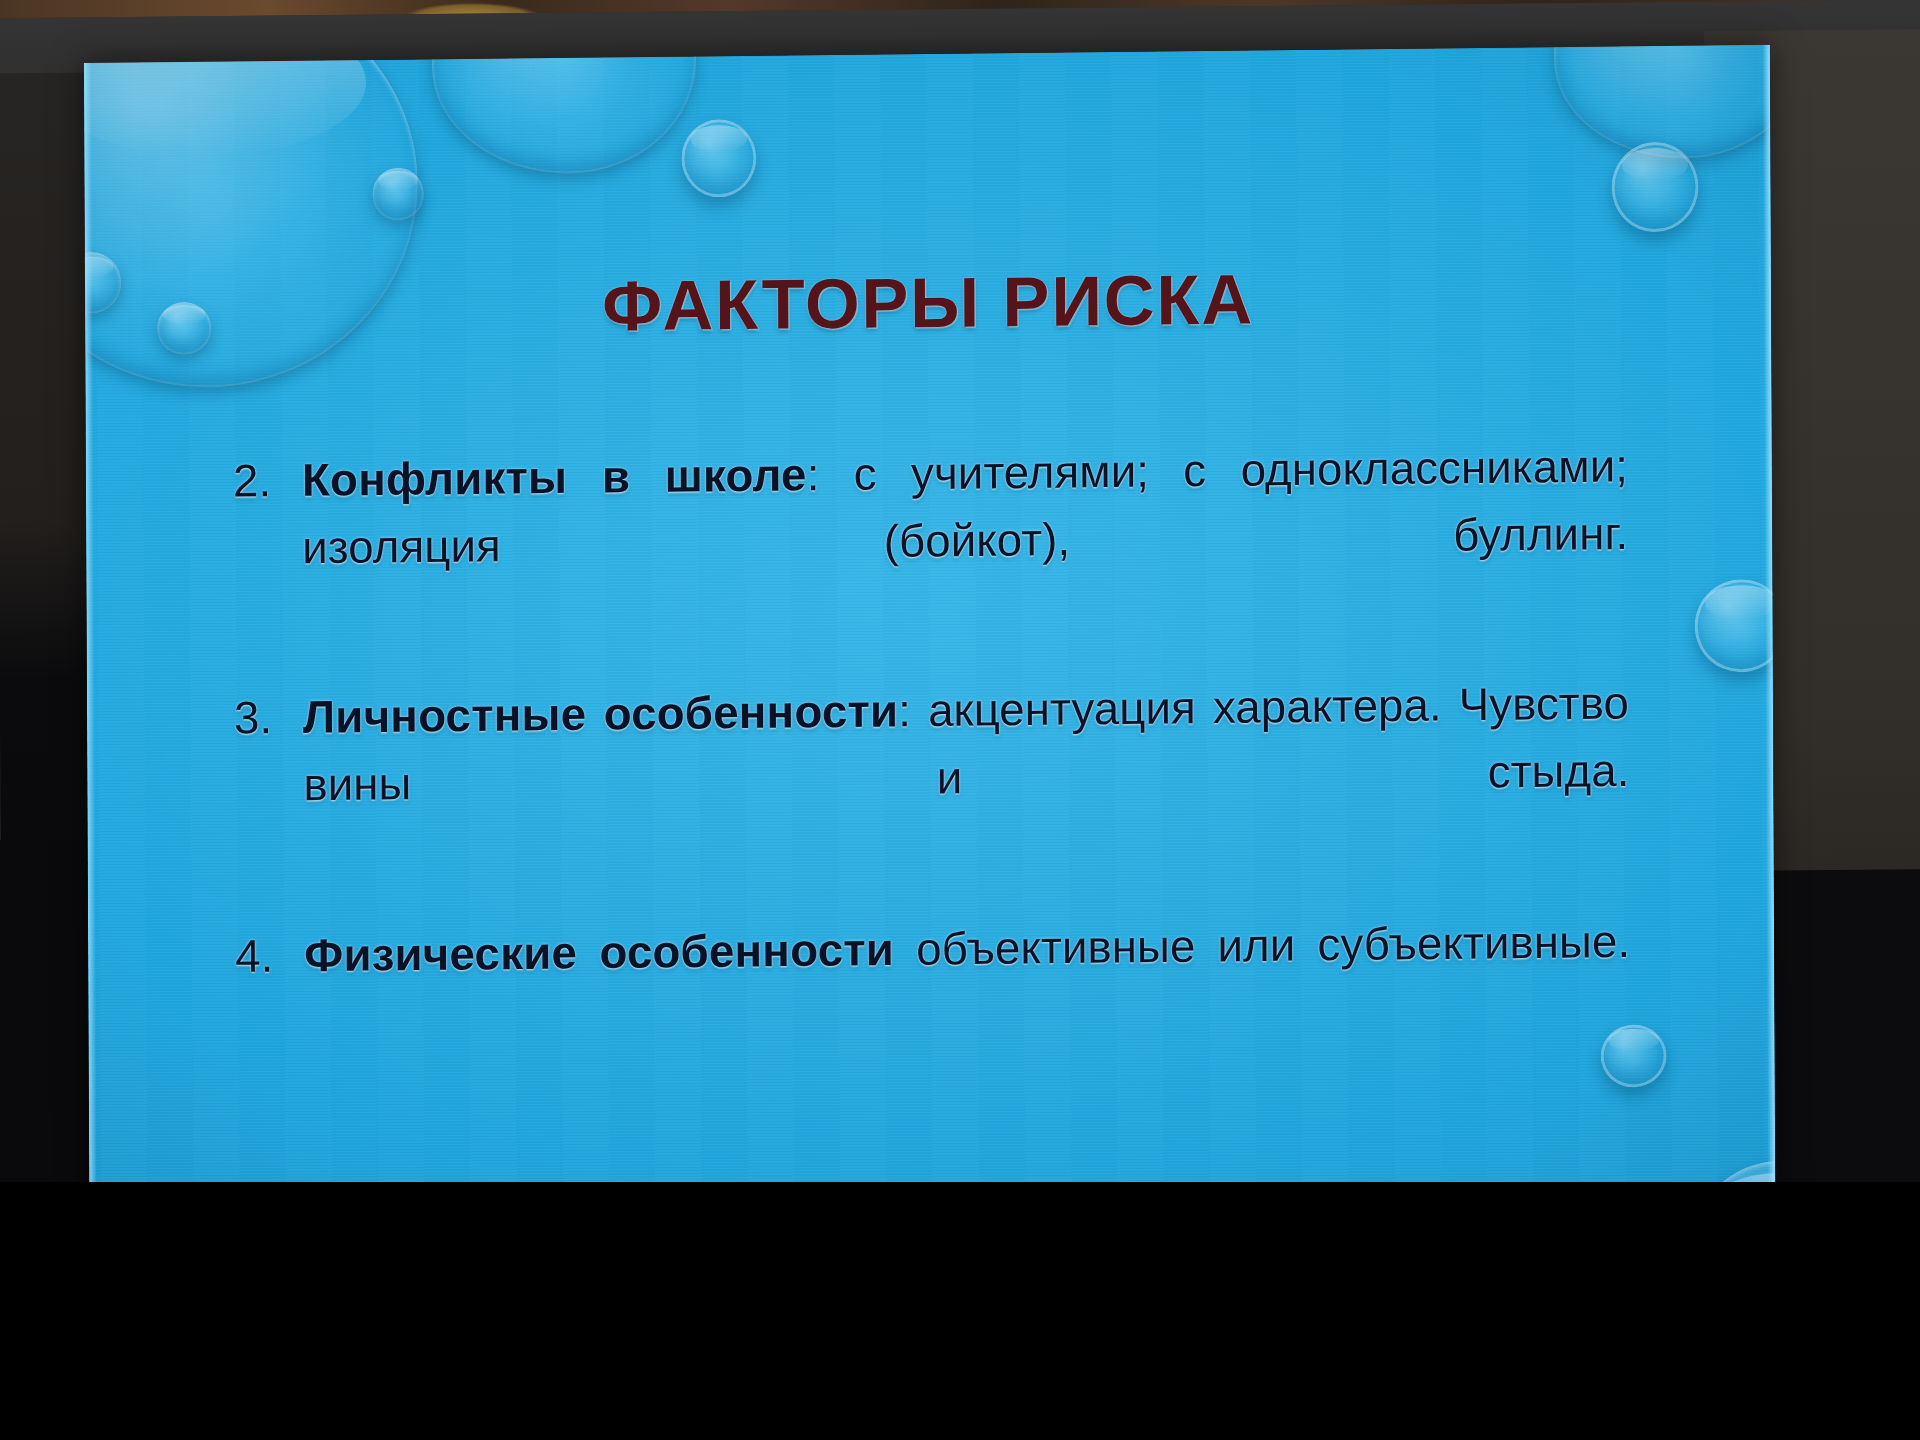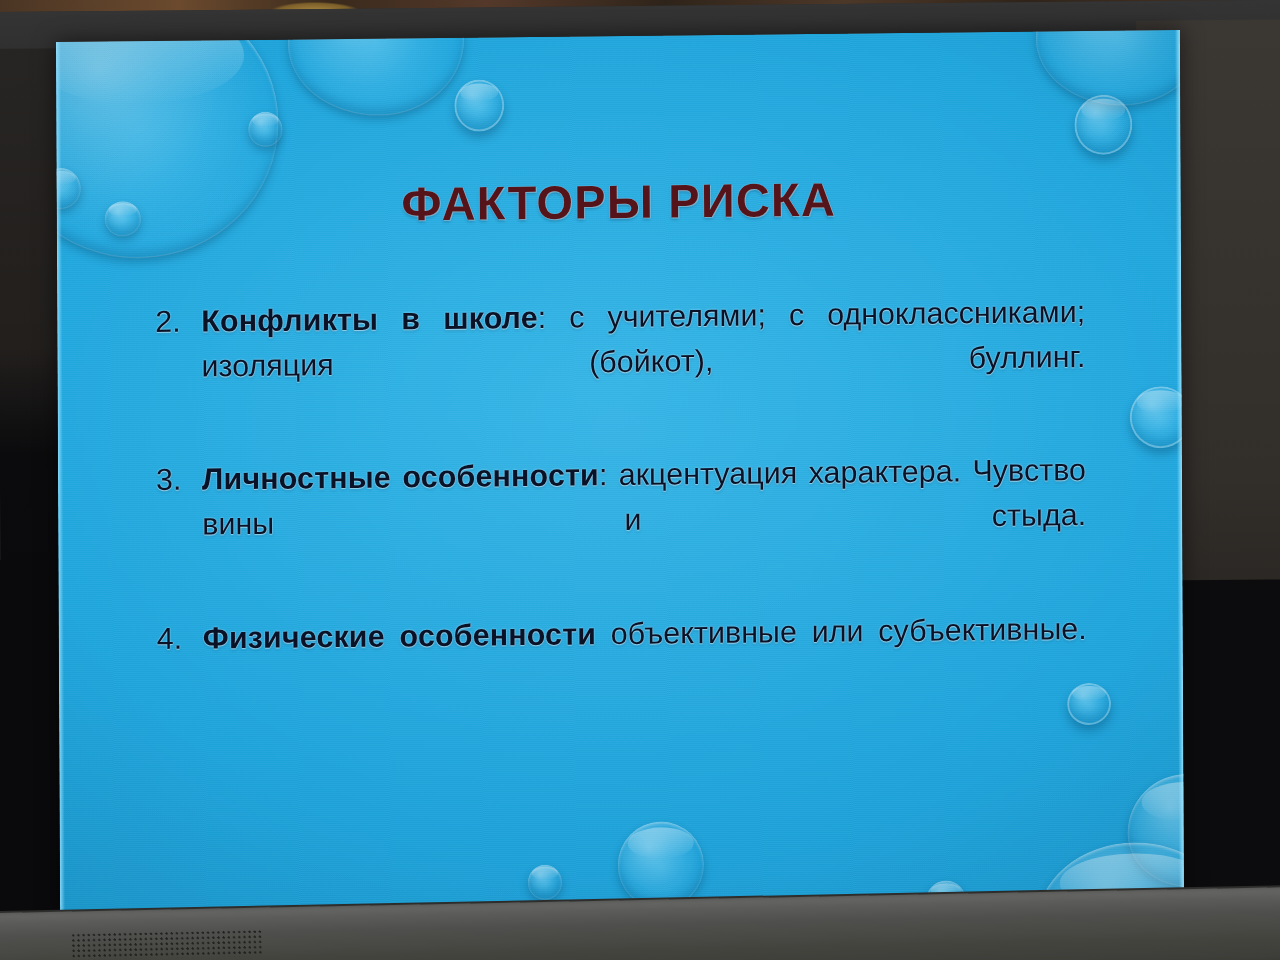--- a/index.html
+++ b/index.html
@@ -3,21 +3,21 @@
 <meta charset="utf-8">
 <style>
   html, body {
     margin: 0;
     padding: 0;
     background: #000;
   }
   #screenshot {
     position: relative;
     width: 1280px;
-    height: 960px;
+    height: 788px;
     overflow: hidden;
     background: #5eead4;
     font-family: "Liberation Sans", sans-serif;
   }
 
   
   .wall-top {
     position: absolute;
     left: 0; top: 0;
     width: 1280px; height: 26px;

